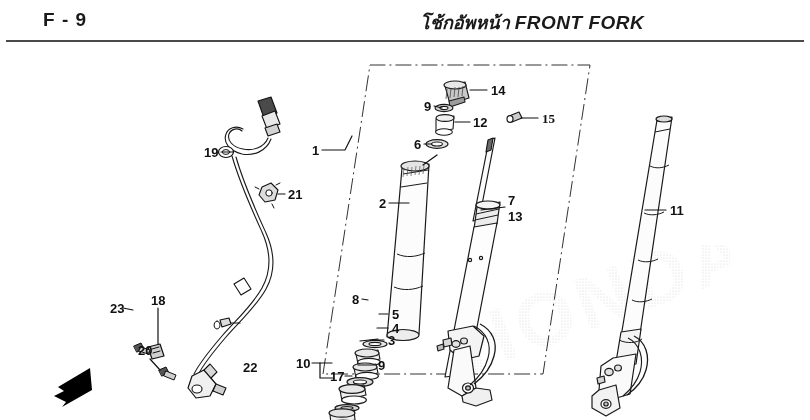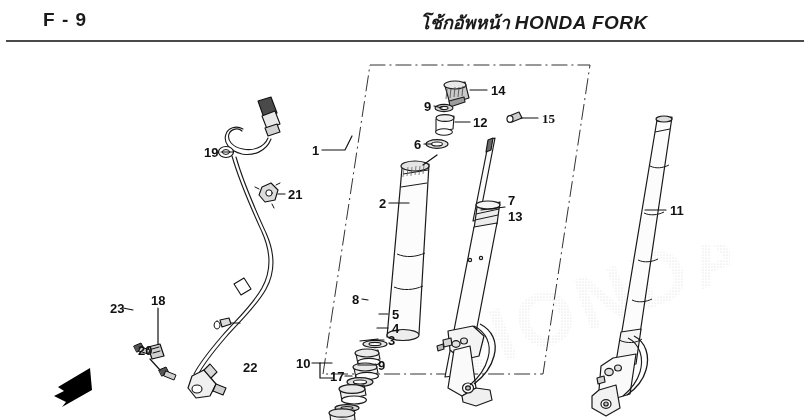--- a/index.html
+++ b/index.html
@@ -40,21 +40,21 @@
     transform:rotate(-18deg);transform-origin:left bottom;
   }
 </style>
 </head>
 <body>
 
 <div id="header">
   <div id="page-code">F - 9</div>
   <div id="title-block">
     <span id="title-th">โช้กอัพหน้า</span>
-    <span id="title-en">HONDA FORK</span>
+    <span id="title-en">FRONT FORK</span>
   </div>
   <div id="header-rule"></div>
 </div>
 
 <div id="canvas">
 
 <svg width="810" height="376" viewBox="0 0 810 376">
   <defs>
     <pattern id="halftone" width="3" height="3" patternUnits="userSpaceOnUse">
       <rect width="3" height="3" fill="#ffffff"></rect>

